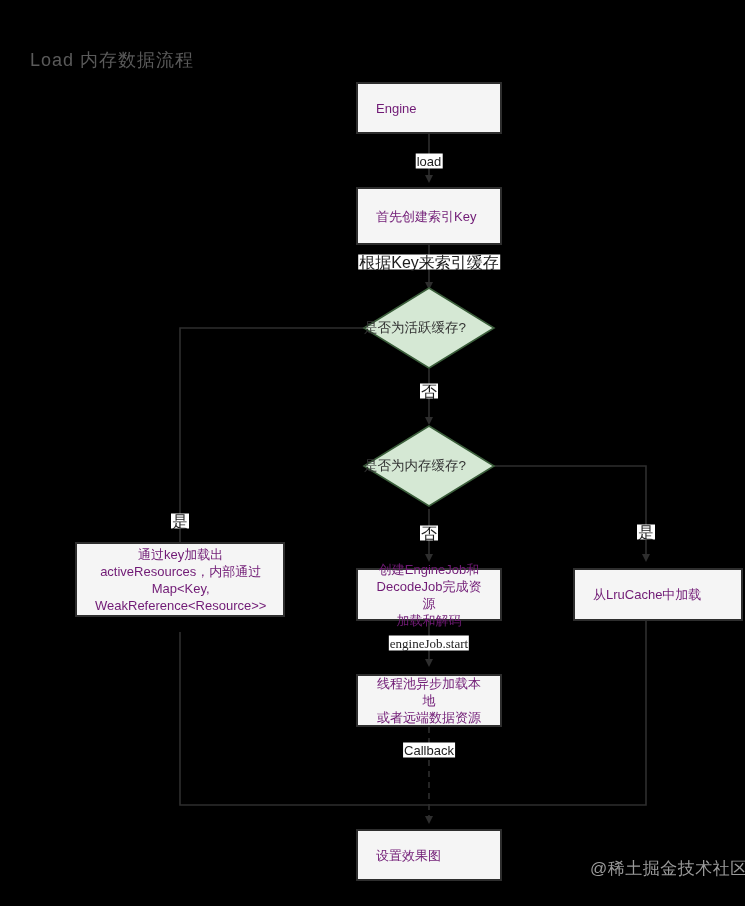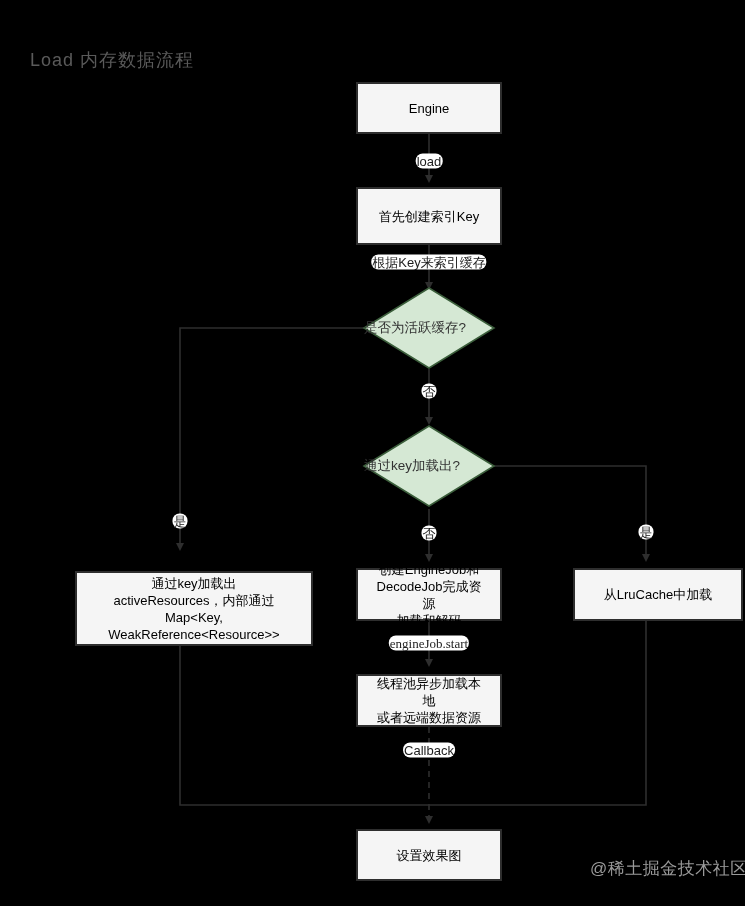--- a/index.html
+++ b/index.html
@@ -41,23 +41,22 @@
     margin-left: 44px;
   }
   svg { position: absolute; left: 0; top: 0; }
   .node-box {
     position: absolute;
     background: #f5f5f5;
     border: 2px solid #2e2e2e;
     box-sizing: border-box;
     display: flex;
     align-items: center;
-    justify-content: center;
     text-align: center;
-    color: #000000;
+    color: #701a75;
     font-size: 13px;
     line-height: 17px;
     padding: 2px 18px;
   }
   .diamond-label {
     position: absolute;
     display: flex;
     align-items: center;
     justify-content: flex-start;
     color: #333333;
@@ -67,23 +66,22 @@
   }
   .edge-label {
     position: absolute;
     background: #ffffff;
     color: #1c1c1c;
     font-size: 13px;
     line-height: 15px;
     padding: 0 1px;
     white-space: nowrap;
     transform: translate(-50%, -50%);
-    border-radius: 7px;
   }
-  .edge-label.cn { font-size: 13px; }
+  .edge-label.cn { font-size: 16px; }
 </style>
 </head>
 <body>
 
 <div id="canvas">
 
   <div class="title">Load 内存数据流程</div>
 
   <svg width="745" height="906">
     <defs>
@@ -122,24 +120,24 @@
 
   <div class="node-box" style="left:356px; top:187px; width:146px; height:58px;">
     <span>首先创建索引Key</span>
   </div>
 
   <div class="diamond-label" style="left:364px; top:308px; width:130px; height:40px;">
     <span>是否为活跃缓存?</span>
   </div>
 
   <div class="diamond-label" style="left:364px; top:446px; width:130px; height:40px;">
-    <span>通过key加载出?</span>
+    <span>是否为内存缓存?</span>
   </div>
 
-  <div class="node-box" style="left:75px; top:571px; width:238px; height:75px; white-space:pre-line;">
+  <div class="node-box" style="left:75px; top:542px; width:210px; height:75px; white-space:pre-line;">
     <span>通过key加载出
 activeResources，内部通过
 Map&lt;Key,
 WeakReference&lt;Resource&gt;&gt;</span>
   </div>
 
   <div class="node-box" style="left:356px; top:568px; width:146px; height:53px; white-space:pre-line;">
     <span>创建EngineJob和
 DecodeJob完成资源
 加载和解码</span>

